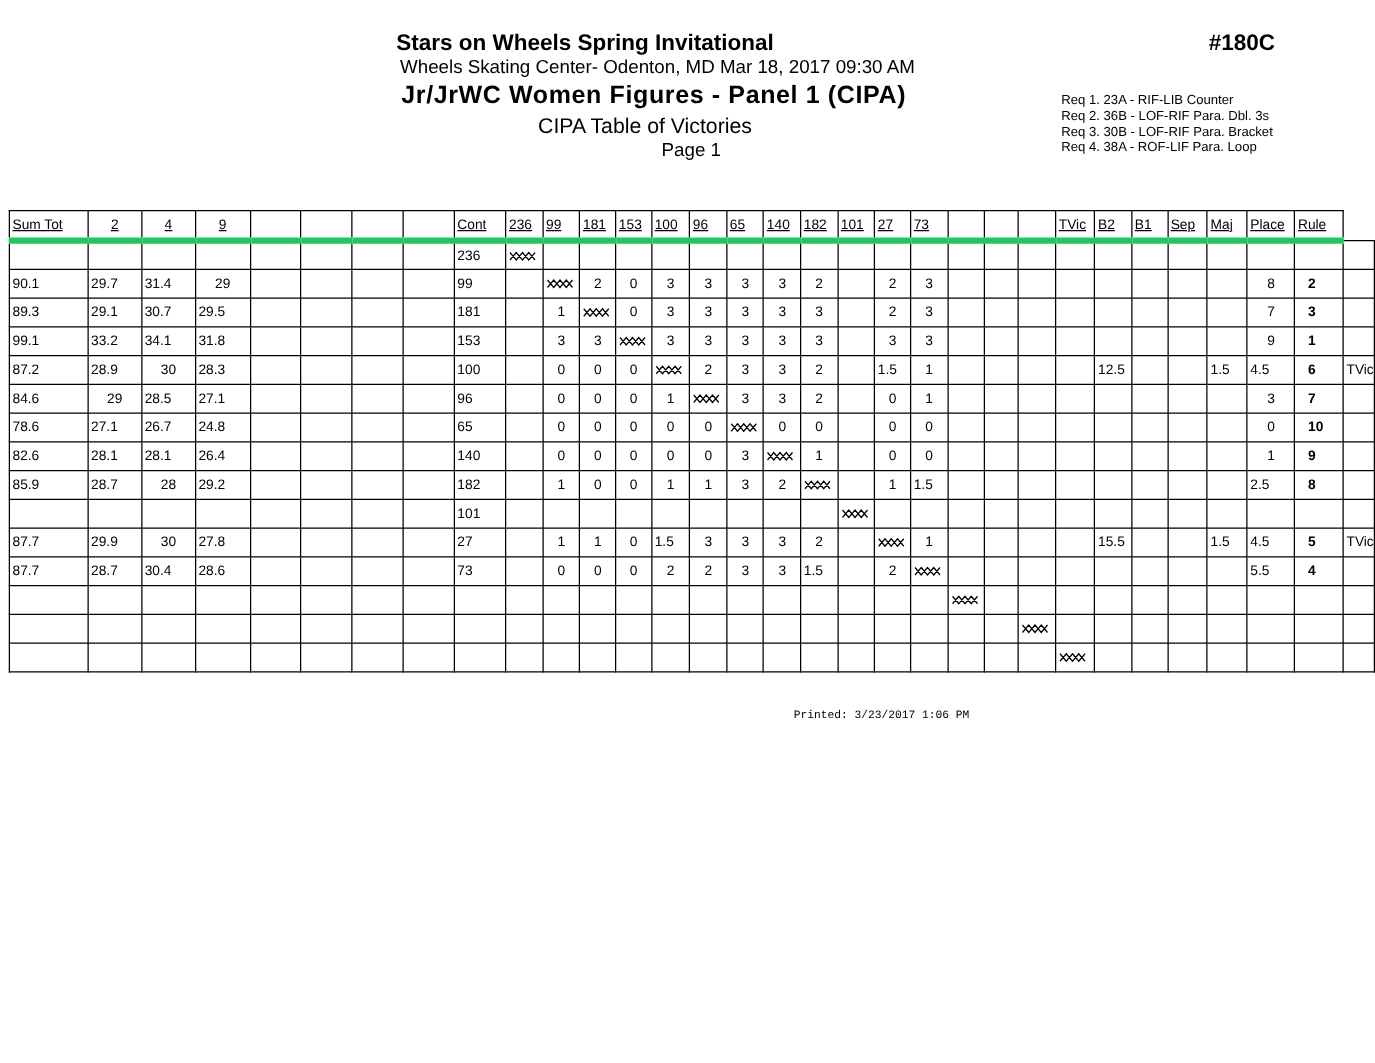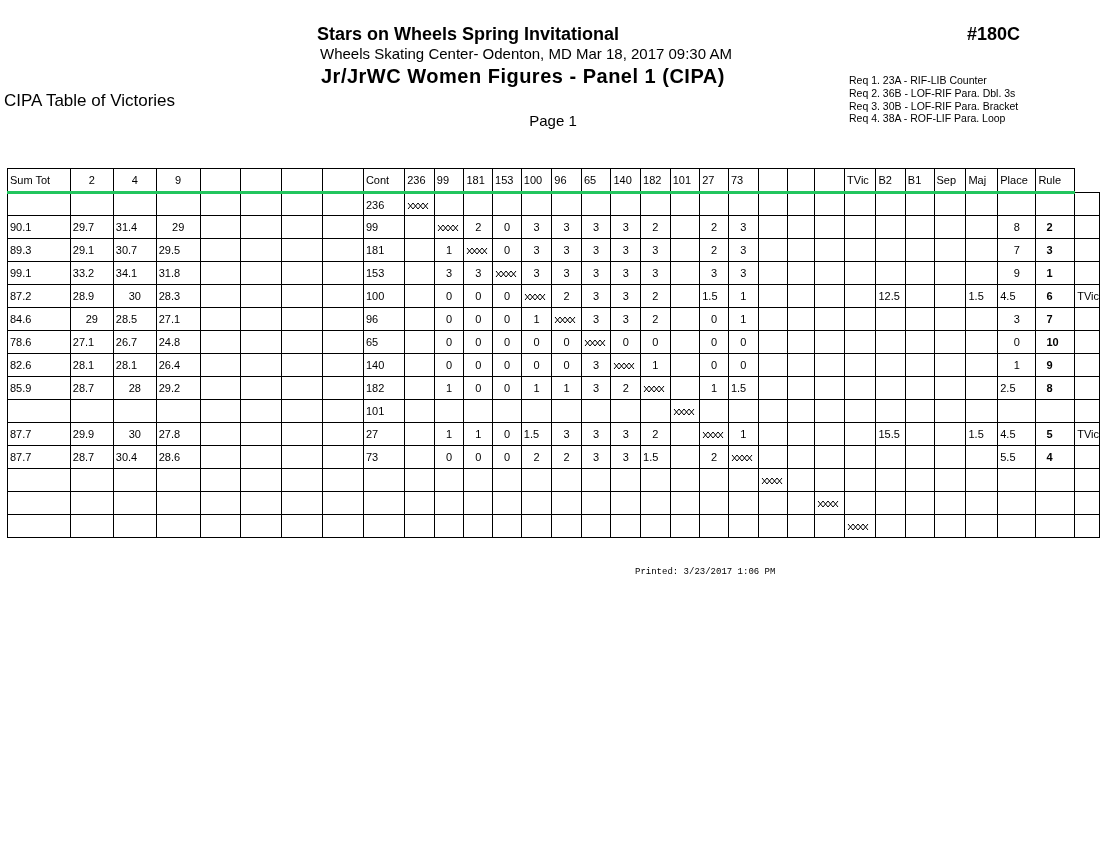--- a/index.html
+++ b/index.html
@@ -2,29 +2,29 @@
 <html><head>
 <meta charset="utf-8">
 <style>
   html, body { margin:0; padding:0; background:#ffffff; }
   body { width:1100px; height:850px; position:relative; overflow:hidden; font-family:"Liberation Sans", "DejaVu Sans", sans-serif; color:#000; }
   .abs { position:absolute; white-space:nowrap; }
   #title { left:0; width:936px; top:24px; text-align:center; font-size:18px; font-weight:bold; padding-left:6px; box-sizing:border-box; }
   #title span { position:relative; left:-3px; }
   #subtitle { left:320px; top:45px; font-size:15px; }
   #event { left:321px; top:65px; font-size:20px; font-weight:bold; letter-spacing:0.5px; }
-  #report { left:0; width:1028px; top:91px; text-align:left; font-size:17px; padding-left:4px; box-sizing:border-box; }
+  #report { left:0; width:1028px; top:91px; text-align:center; font-size:17px; padding-left:4px; box-sizing:border-box; }
   #page { left:0; width:1100px; top:112px; text-align:center; font-size:15px; box-sizing:border-box; padding-left:6px; }
   #eventno { left:967px; top:24px; font-size:18px; font-weight:bold; }
   #reqs { left:849px; top:74px; font-size:10.5px; line-height:12.8px; }
   #printed { left:635px; top:567px; font-size:9px;font-family:Liberation Mono, monospace; }
 
   table.tov { position:absolute; left:7px; top:168px; border-collapse:collapse; table-layout:fixed; font-size:11px; }
   table.tov td { border:1px solid #000; height:23px; padding:0 0 0 2px; box-sizing:border-box; overflow:hidden; white-space:nowrap; vertical-align:middle; }
-  table.tov tr.hdr td { border-bottom:3px solid #22c55e; height:24px; }
+  table.tov tr.hdr td { border-bottom:5px solid #22c55e; height:24px;text-decoration:underline; }
   table.tov td.c { text-align:center; padding:0; }
   table.tov td.place { font-weight:bold; text-align:left; padding-left:10px; }
   table.tov td.x { padding:0 0 0 2px; }
   .xxx { display:inline-block; width:23px; height:10px; vertical-align:middle; }
 </style>
 </head>
 <body>
 
 <div class="abs" id="title"><span>Stars on Wheels Spring Invitational</span></div>
 <div class="abs" id="subtitle">Wheels Skating Center- Odenton, MD  Mar 18, 2017  09:30 AM</div>

